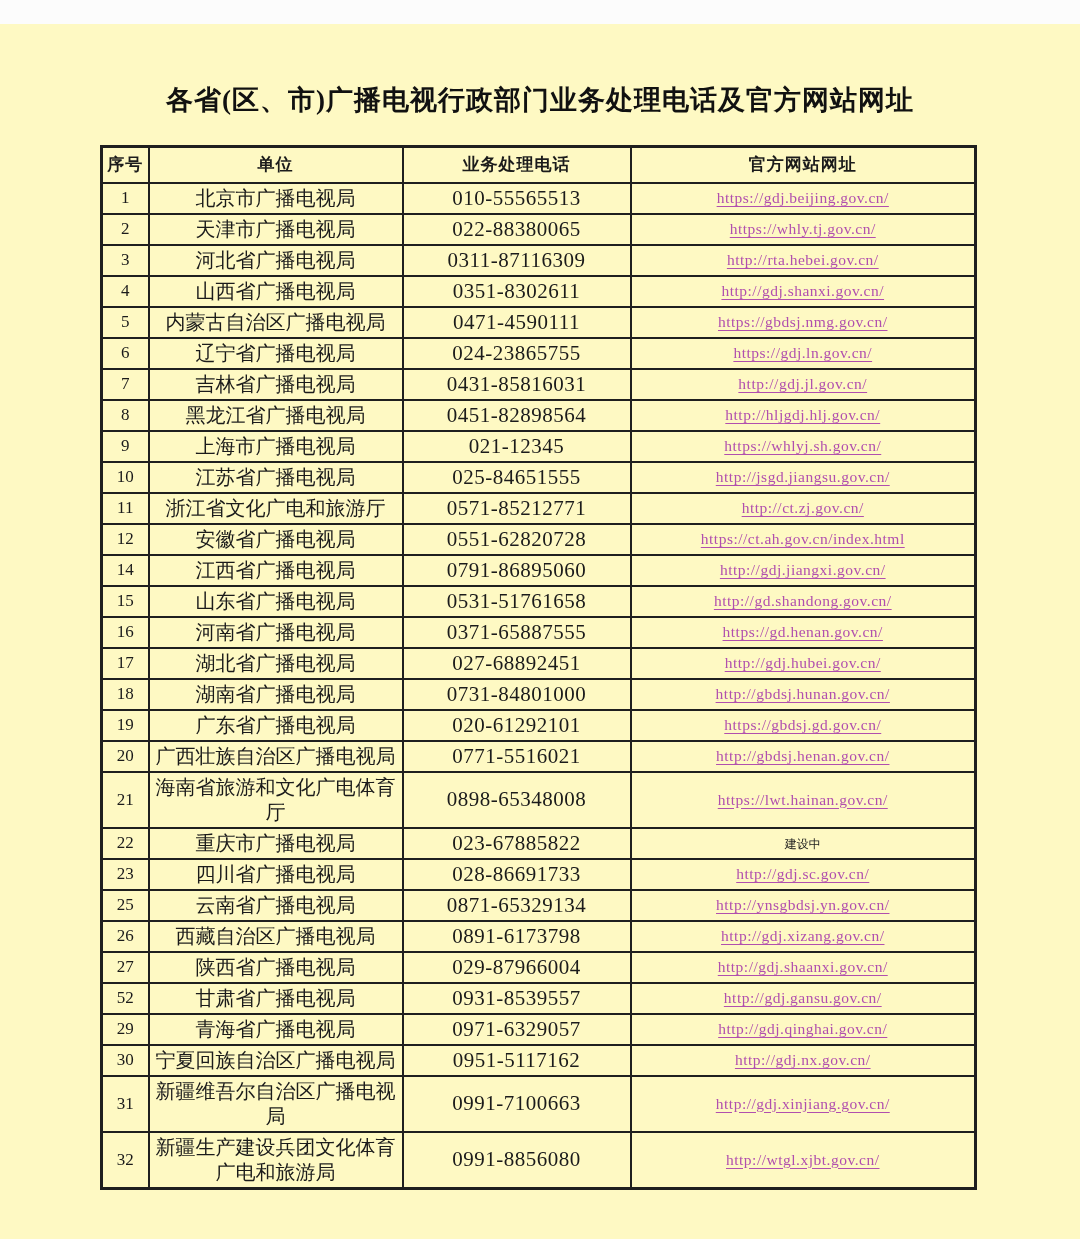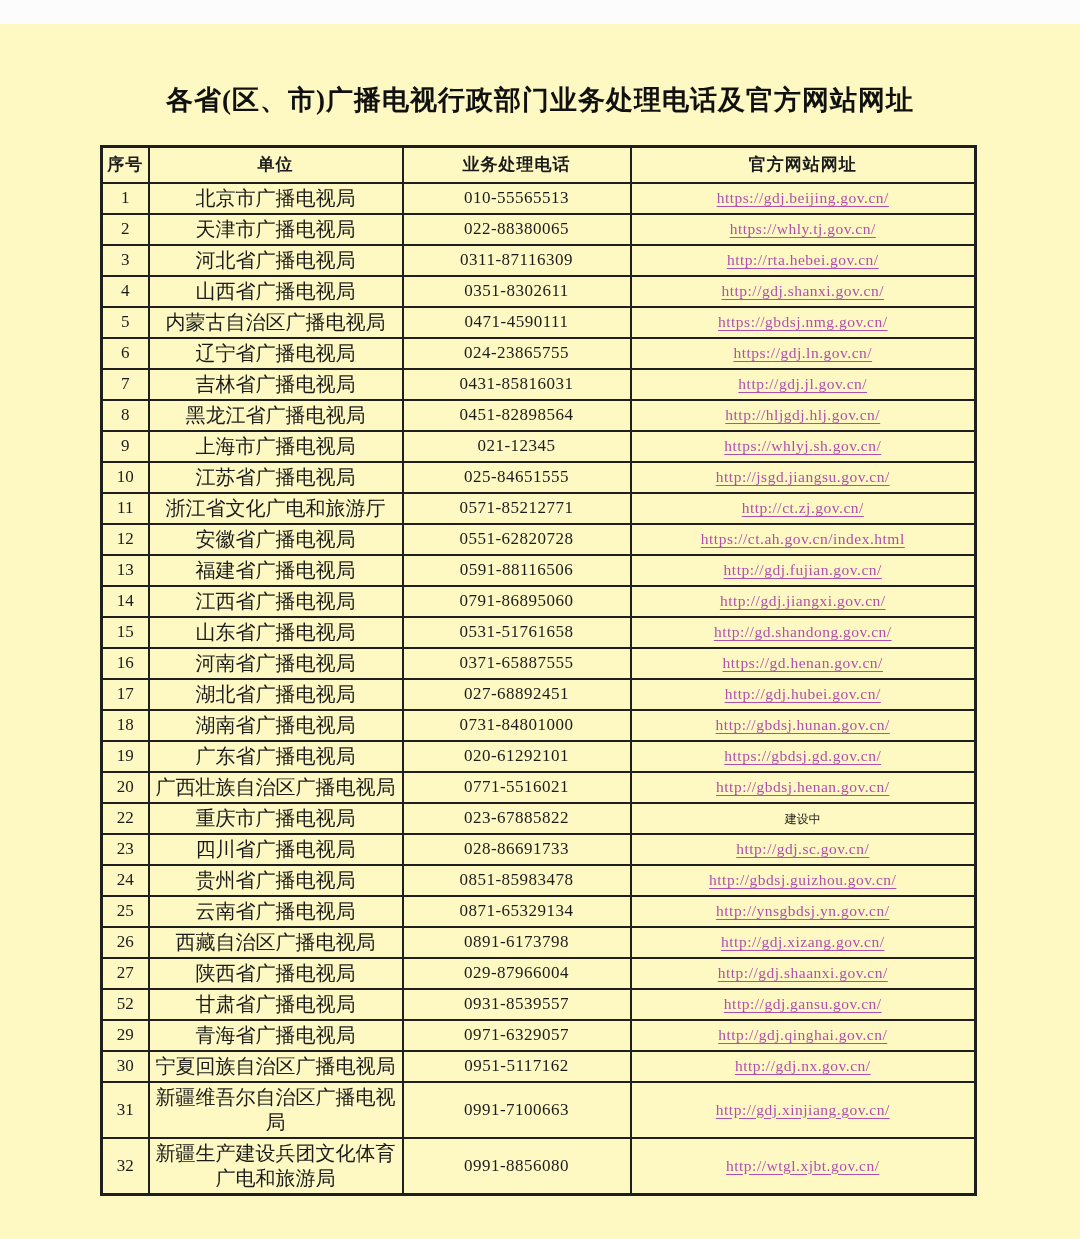--- a/index.html
+++ b/index.html
@@ -55,21 +55,21 @@
   }
   td.num {
     font-size: 17px;
     font-family: "Liberation Serif", "DejaVu Serif", serif;
   }
   td.unit {
     font-size: 20px;
     line-height: 1.25;
   }
   td.phone {
-    font-size: 17px;
+    font-size: 21px;
     letter-spacing: 0.5px;
   }
   td.web { font-size: 16px; }
   td.web a {
     color: var(--link-color);
     text-decoration: underline;
     text-underline-offset: 3px;
     font-size: 15.5px;
     letter-spacing: 0.5px;
     cursor: pointer;
@@ -181,26 +181,20 @@
     <td class="web"><a>http://ct.zj.gov.cn/</a></td>
   </tr>
 
   <tr>
     <td class="num">12</td>
     <td class="unit">安徽省广播电视局</td>
     <td class="phone">0551-62820728</td>
     <td class="web"><a>https://ct.ah.gov.cn/index.html</a></td>
   </tr>
 
-  <tr>
-    <td class="num">13</td>
-    <td class="unit">福建省广播电视局</td>
-    <td class="phone">0591-88116506</td>
-    <td class="web"><a>http://gdj.fujian.gov.cn/</a></td>
-  </tr>
 
   <tr>
     <td class="num">14</td>
     <td class="unit">江西省广播电视局</td>
     <td class="phone">0791-86895060</td>
     <td class="web"><a>http://gdj.jiangxi.gov.cn/</a></td>
   </tr>
 
   <tr>
     <td class="num">15</td>
@@ -237,41 +231,41 @@
     <td class="web"><a>https://gbdsj.gd.gov.cn/</a></td>
   </tr>
 
   <tr>
     <td class="num">20</td>
     <td class="unit">广西壮族自治区广播电视局</td>
     <td class="phone">0771-5516021</td>
     <td class="web"><a>http://gbdsj.henan.gov.cn/</a></td>
   </tr>
 
+  <tr>
+    <td class="num">21</td>
+    <td class="unit">海南省旅游和文化广电体育厅</td>
+    <td class="phone">0898-65348008</td>
+    <td class="web"><a>https://lwt.hainan.gov.cn/</a></td>
+  </tr>
 
   <tr>
     <td class="num">22</td>
     <td class="unit">重庆市广播电视局</td>
     <td class="phone">023-67885822</td>
     <td class="web"><span class="plain">建设中</span></td>
   </tr>
 
   <tr>
     <td class="num">23</td>
     <td class="unit">四川省广播电视局</td>
     <td class="phone">028-86691733</td>
     <td class="web"><a>http://gdj.sc.gov.cn/</a></td>
   </tr>
 
-  <tr>
-    <td class="num">24</td>
-    <td class="unit">贵州省广播电视局</td>
-    <td class="phone">0851-85983478</td>
-    <td class="web"><a>http://gbdsj.guizhou.gov.cn/</a></td>
-  </tr>
 
   <tr>
     <td class="num">25</td>
     <td class="unit">云南省广播电视局</td>
     <td class="phone">0871-65329134</td>
     <td class="web"><a>http://ynsgbdsj.yn.gov.cn/</a></td>
   </tr>
 
   <tr>
     <td class="num">26</td>

